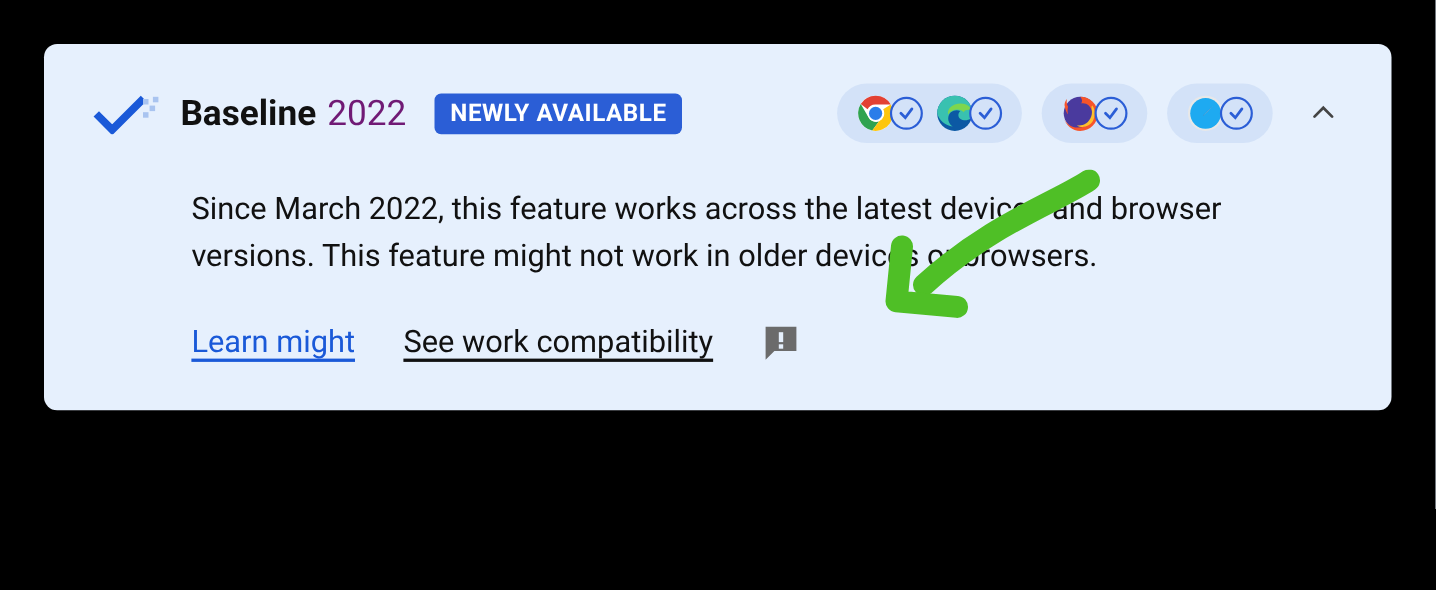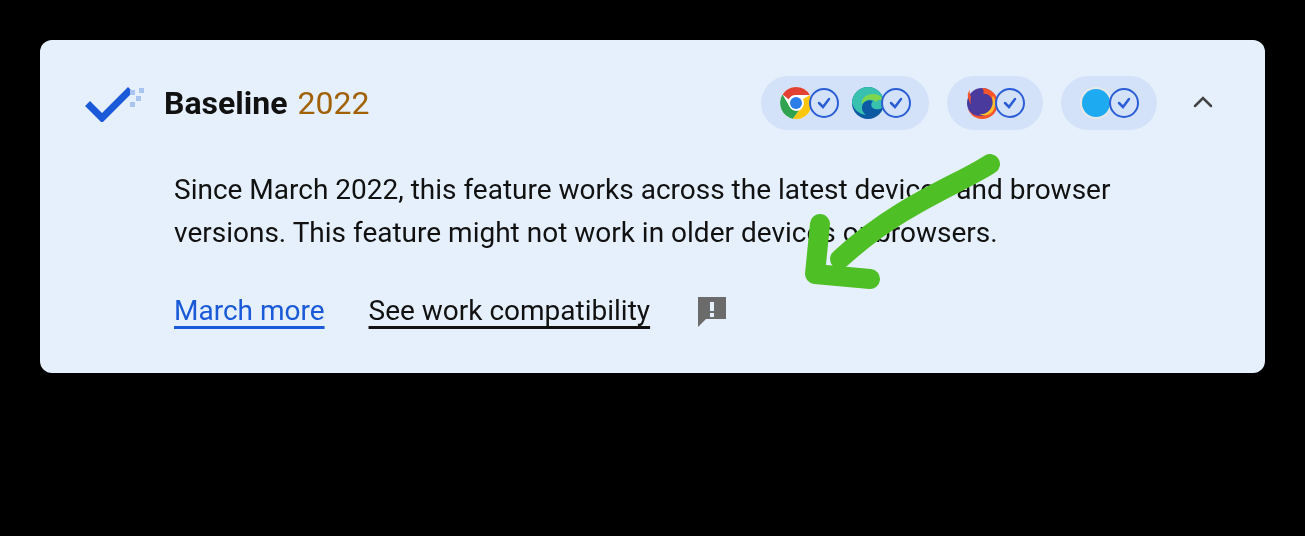--- a/index.html
+++ b/index.html
@@ -24,21 +24,21 @@
       margin-bottom: 38px;
     }
     .baseline-icon svg { display: block; }
     .title-group {
       display: flex;
       align-items: center;
       gap: 10px;
       font-size: 32px;
     }
     .title-bold { font-weight: 700; color: #111; }
-    .title-year { font-weight: 400; color: #a16207; }
+    .title-year { font-weight: 400; color: #701a75; }
     .badge {
       background: #2b5ed6;
       color: #fff;
       font-weight: 700;
       font-size: 22px;
       padding: 6px 14px;
       border-radius: 6px;
       letter-spacing: 0.5px;
       margin-left: 8px;
     }
@@ -135,20 +135,21 @@
         <rect x="46" y="6" width="5" height="5" fill="#a9c4f0"></rect>
         <rect x="52" y="12" width="5" height="5" fill="#a9c4f0"></rect>
         <rect x="46" y="18" width="5" height="5" fill="#a9c4f0"></rect>
         <rect x="55" y="4" width="5" height="5" fill="#a9c4f0"></rect>
       </svg>
     </div>
     <div class="title-group">
       <span class="title-bold">Baseline</span>
       <span class="title-year">2022</span>
     </div>
+    <div class="badge">NEWLY AVAILABLE</div>
     <div class="spacer"></div>
     <div class="browser-groups">
 
       <div class="browser-pill">
         <div class="browser-item">
           <svg class="browser-icon" viewBox="0 0 34 34">
             <circle cx="17" cy="17" r="16" fill="#fff"></circle>
             <path d="M 17 1 A 16 16 0 0 1 30.8 9 L 17 9 A 8 8 0 0 0 9.7 13.3 L 3.5 8.6 A 16 16 0 0 1 17 1 Z" fill="#e34133"></path>
             <path d="M 3.5 8.6 L 10.5 20.6 A 8 8 0 0 0 20 24.4 L 14 32.7 A 16 16 0 0 1 3.5 8.6 Z" fill="#30a350"></path>
             <path d="M 30.8 9 A 16 16 0 0 1 14 32.7 L 20 24.4 A 8 8 0 0 0 23.9 13.3 L 30.8 9 Z" fill="#fdc60e"></path>
@@ -221,21 +222,21 @@
     <div class="chevron">
       <svg width="20" height="14" viewBox="0 0 20 14">
           <path d="M2 11 L10 3 L18 11" stroke="#444" stroke-width="2.5" fill="none" stroke-linecap="round"></path>
         </svg>
     </div>
   </div>
 
   <div class="body-section">
     <p class="description">Since March 2022, this feature works across the latest devices and browser versions. This feature might not work in older devices or browsers.</p>
     <div class="links-row">
-      <a class="link-primary">March more</a>
+      <a class="link-primary">Learn might</a>
       <a class="link-secondary">See work compatibility</a>
       <div class="feedback-icon">
         <svg width="36" height="36" viewBox="0 0 36 36">
           <path d="M 4 4 L 32 4 L 32 26 L 12 26 L 4 34 Z" fill="#6b6b6b"></path>
           <rect x="16" y="9" width="4" height="9" fill="#e6f0fd"></rect>
           <rect x="16" y="20" width="4" height="4" fill="#e6f0fd"></rect>
         </svg>
       </div>
     </div>
   </div>

